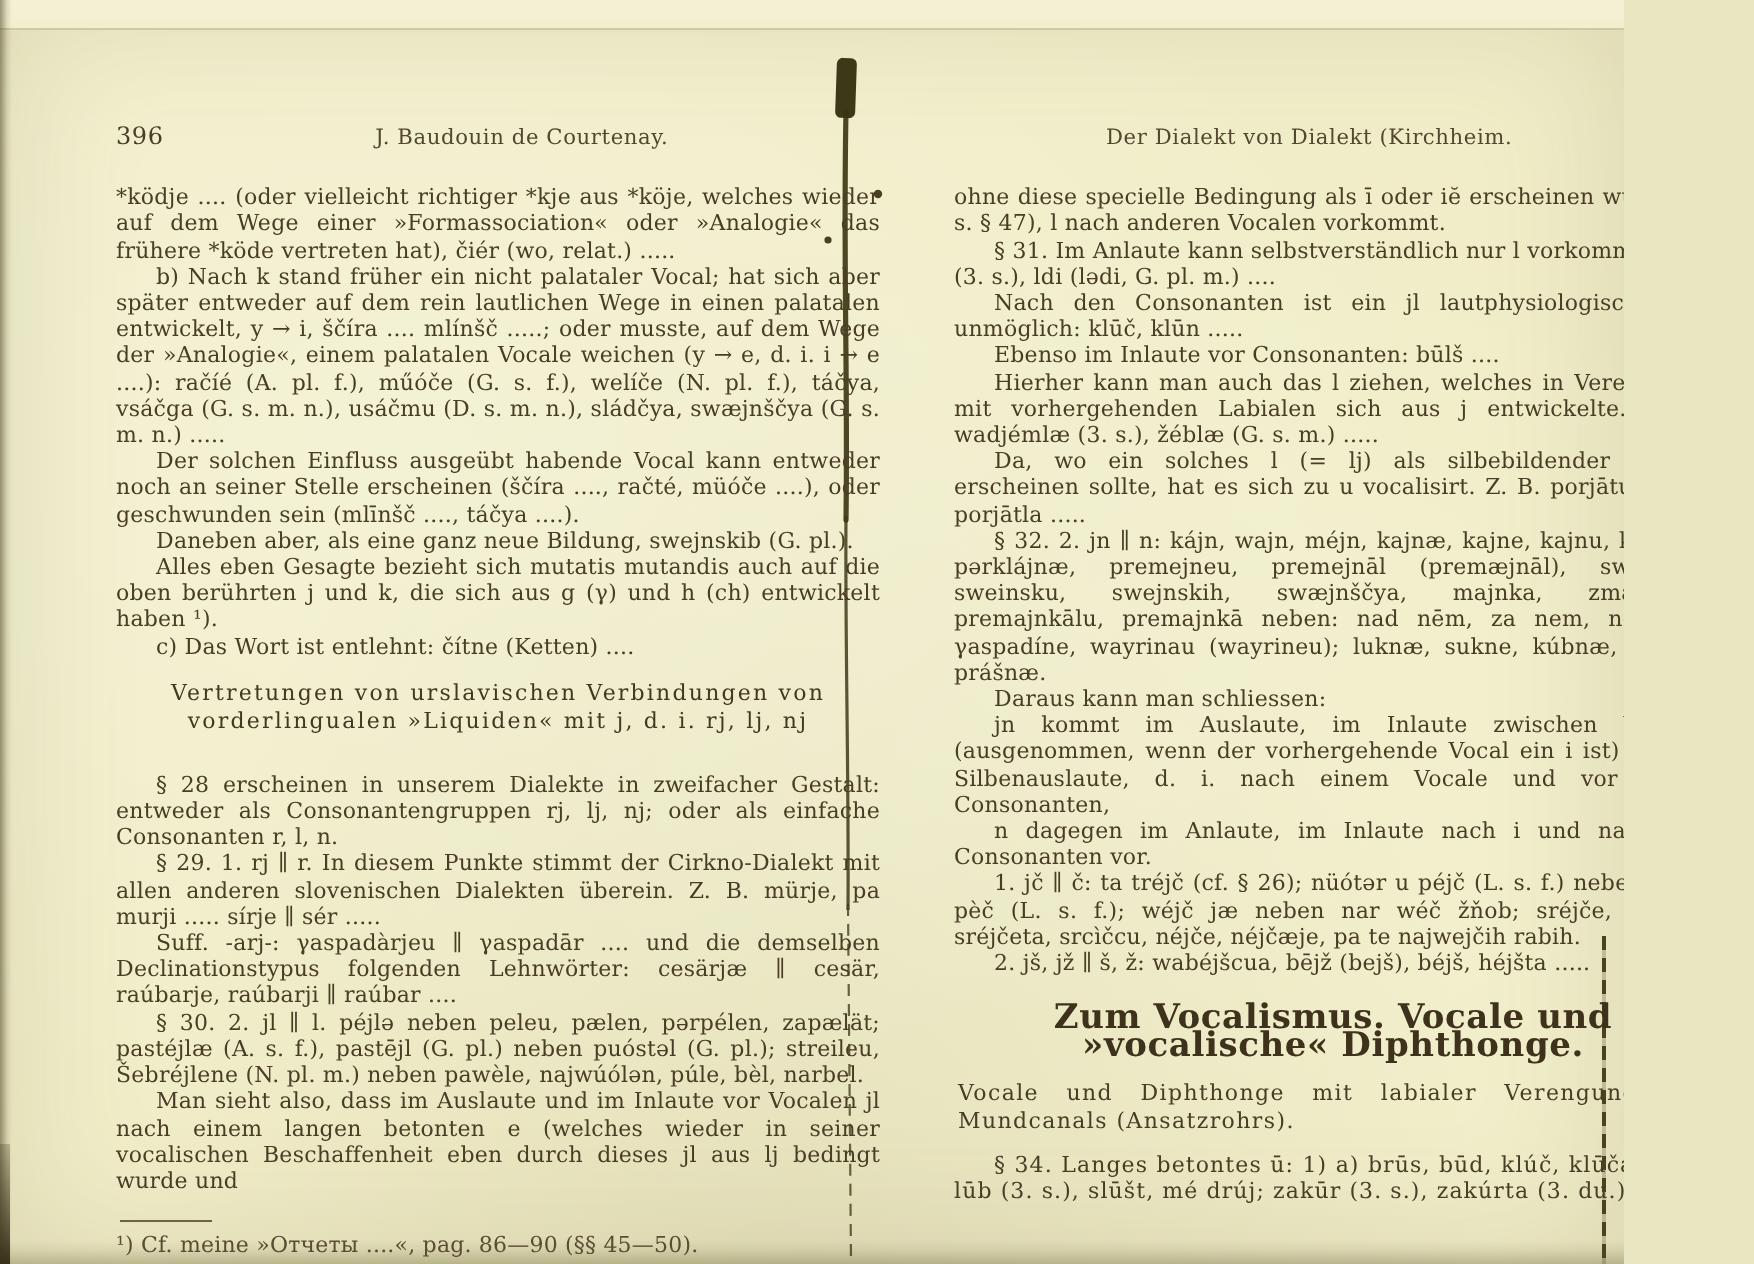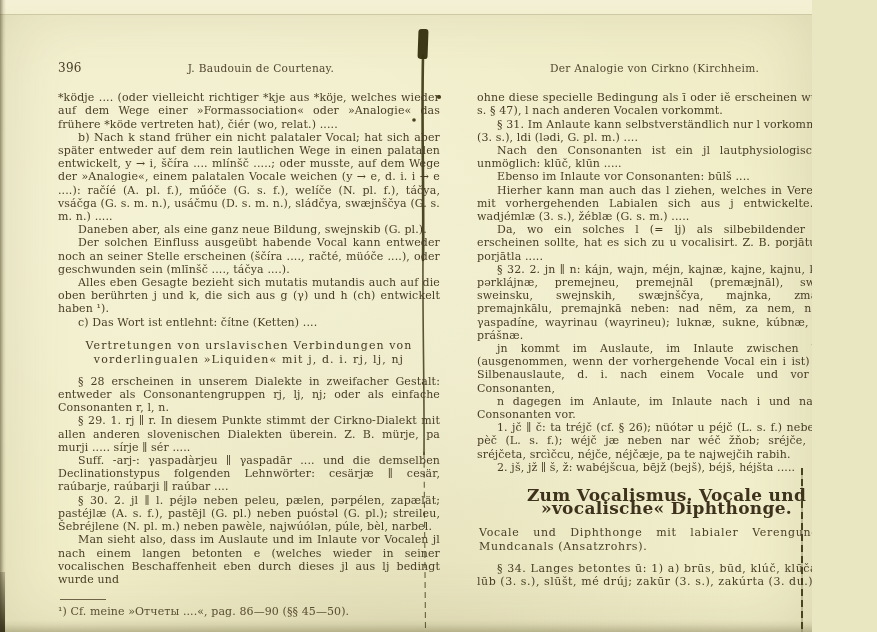--- a/index.html
+++ b/index.html
@@ -48,21 +48,21 @@
   .running-head{
     display:flex;align-items:baseline;font-size:10.6px;color:#544730;
     margin-bottom:16px;letter-spacing:0.3px;
   }
   .running-head .pagenum{font-size:12px;color:#4a3d26;}
   .running-head .head-title{flex:1;text-align:center;}
   .page p{margin:0;text-align:justify;}
   .ind{text-indent:20px;}
   .sect-heading{
     text-align:center !important;text-indent:0;letter-spacing:1.1px;
-    margin:10px 2px 7px !important;line-height:14.5px;color:#453823;
+    margin:10px 2px 17px !important;line-height:14.5px;color:#453823;
   }
   .bold-heading{
     text-align:center !important;text-indent:0;font-weight:bold;
     margin:15px 0 10px !important;font-size:17px;letter-spacing:0.3px;color:#3f321d;
   }
   .sub-heading{
     text-align:center;text-indent:0;letter-spacing:0.7px;
     margin:0 2px 7px !important;line-height:14.5px;
   }
   .spaced{letter-spacing:0.55px;}
@@ -93,46 +93,47 @@
     <circle cx="414" cy="120" r="1.8" fill="#4a401e"></circle>
   </svg>
 
   <div class="page page-left">
     <div class="running-head">
       <span class="pagenum">396</span>
       <span class="head-title">J. Baudouin de Courtenay.</span>
     </div>
     <p>*ködje .... (oder vielleicht richtiger *kje aus *köje, welches wieder auf dem Wege einer »Formassociation« oder »Analogie« das frühere *köde vertreten hat), čiér (wo, relat.) .....</p>
     <p class="ind">b) Nach k stand früher ein nicht palataler Vocal; hat sich aber später entweder auf dem rein lautlichen Wege in einen palatalen entwickelt, y → i, ščíra .... mlínšč .....; oder musste, auf dem Wege der »Analogie«, einem palatalen Vocale weichen (y → e, d. i. i → e ....): račíé (A. pl. f.), műóče (G. s. f.), welíče (N. pl. f.), táčya, vsáčga (G. s. m. n.), usáčmu (D. s. m. n.), sládčya, swæjnščya (G. s. m. n.) .....</p>
+    <p class="ind">Der solchen Einfluss ausgeübt habende Vocal kann entweder noch an seiner Stelle erscheinen (ščíra ...., račté, müóče ....), oder geschwunden sein (mlīnšč ...., táčya ....).</p>
     <p class="ind">Daneben aber, als eine ganz neue Bildung, swejnskib (G. pl.).</p>
-    <p class="ind">Der solchen Einfluss ausgeübt habende Vocal kann entweder noch an seiner Stelle erscheinen (ščíra ...., račté, müóče ....), oder geschwunden sein (mlīnšč ...., táčya ....).</p>
     <p class="ind">Alles eben Gesagte bezieht sich mutatis mutandis auch auf die oben berührten j und k, die sich aus g (γ) und h (ch) entwickelt haben ¹).</p>
     <p class="ind">c) Das Wort ist entlehnt: čítne (Ketten) ....</p>
     <p class="sect-heading">Vertretungen von urslavischen Verbindungen von vorderlingualen »Liquiden« mit j, d. i. rj, lj, nj</p>
     <p class="ind">§ 28 erscheinen in unserem Dialekte in zweifacher Gestalt: entweder als Consonantengruppen rj, lj, nj; oder als einfache Consonanten r, l, n.</p>
     <p class="ind">§ 29. 1. rj ∥ r. In diesem Punkte stimmt der Cirkno-Dialekt mit allen anderen slovenischen Dialekten überein. Z. B. mürje, pa murji ..... sírje ∥ sér .....</p>
     <p class="ind">Suff. -arj-: γaspadàrjeu ∥ γaspadār .... und die demselben Declinationstypus folgenden Lehnwörter: cesärjæ ∥ cesär, raúbarje, raúbarji ∥ raúbar ....</p>
     <p class="ind">§ 30. 2. jl ∥ l. péjlə neben peleu, pælen, pərpélen, zapælät; pastéjlæ (A. s. f.), pastējl (G. pl.) neben puóstəl (G. pl.); streileu, Šebréjlene (N. pl. m.) neben pawèle, najwúólən, púle, bèl, narbel.</p>
     <p class="ind">Man sieht also, dass im Auslaute und im Inlaute vor Vocalen jl nach einem langen betonten e (welches wieder in seiner vocalischen Beschaffenheit eben durch dieses jl aus lj bedingt wurde und</p>
     <hr class="footnote-rule">
     <p class="footnote">¹) Cf. meine »Отчеты ....«, pag. 86—90 (§§ 45—50).</p>
   </div>
 
   <div class="page page-right">
     <div class="running-head">
-      <span class="head-title">Der Analogie von Cirkno (Kirchheim.</span>
+      <span class="head-title">Der Dialekt von Dialekt (Kirchheim.</span>
       <span class="pagenum">397</span>
     </div>
     <p>ohne diese specielle Bedingung als ī oder iĕ erscheinen würde, — s. § 47), l nach anderen Vocalen vorkommt.</p>
     <p class="ind">§ 31. Im Anlaute kann selbstverständlich nur l vorkommen: lūb (3. s.), ldi (lədi, G. pl. m.) ....</p>
     <p class="ind">Nach den Consonanten ist ein jl lautphysiologisch ganz unmöglich: klūč, klūn .....</p>
     <p class="ind">Ebenso im Inlaute vor Consonanten: būlš ....</p>
     <p class="ind">Hierher kann man auch das l ziehen, welches in Vereinigung mit vorhergehenden Labialen sich aus j entwickelte. Z. B. wadjémlæ (3. s.), žéblæ (G. s. m.) .....</p>
     <p class="ind">Da, wo ein solches l (= lj) als silbebildender Sonant erscheinen sollte, hat es sich zu u vocalisirt. Z. B. porjātu neben porjātla .....</p>
     <p class="ind">§ 32. 2. jn ∥ n: kájn, wajn, méjn, kajnæ, kajne, kajnu, karejne, pərklájnæ, premejneu, premejnāl (premæjnāl), swējnsku, sweinsku, swejnskih, swæjnščya, majnka, zmajnkalu, premajnkālu, premajnkā neben: nad nēm, za nem, neyojmu, γaspadíne, wayrinau (wayrineu); luknæ, sukne, kúbnæ, màšna, prášnæ.</p>
+    <p class="ind">Daraus kann man schliessen:</p>
     <p class="ind">jn kommt im Auslaute, im Inlaute zwischen Vocalen (ausgenommen, wenn der vorhergehende Vocal ein i ist) und im Silbenauslaute, d. i. nach einem Vocale und vor meine Consonanten,</p>
     <p class="ind">n dagegen im Anlaute, im Inlaute nach i und nach den Consonanten vor.</p>
     <p class="ind">1. jč ∥ č: ta tréjč (cf. § 26); nüótər u péjč (L. s. f.) neben γar u pèč (L. s. f.); wéjč jæ neben nar wéč žňob; sréjče, sréjčæ, sréjčeta, srcìčcu, néjče, néjčæje, pa te najwejčih rabih.</p>
     <p class="ind">2. jš, jž ∥ š, ž: wabéjšcua, bējž (bejš), béjš, héjšta .....</p>
     <p class="bold-heading">Zum Vocalismus. Vocale und »vocalische« Diphthonge.</p>
     <p class="sub-heading">Vocale und Diphthonge mit labialer Verengung des Mundcanals (Ansatzrohrs).</p>
     <p class="ind spaced">§ 34. Langes betontes ū: 1) a) brūs, būd, klúč, klūča, klūn, lūb (3. s.), slūšt, mé drúj; zakūr (3. s.), zakúrta (3. du.);</p>
   </div>
 
   <div class="speck" style="left:867px;top:306px;width:2px;height:2px;"></div>

